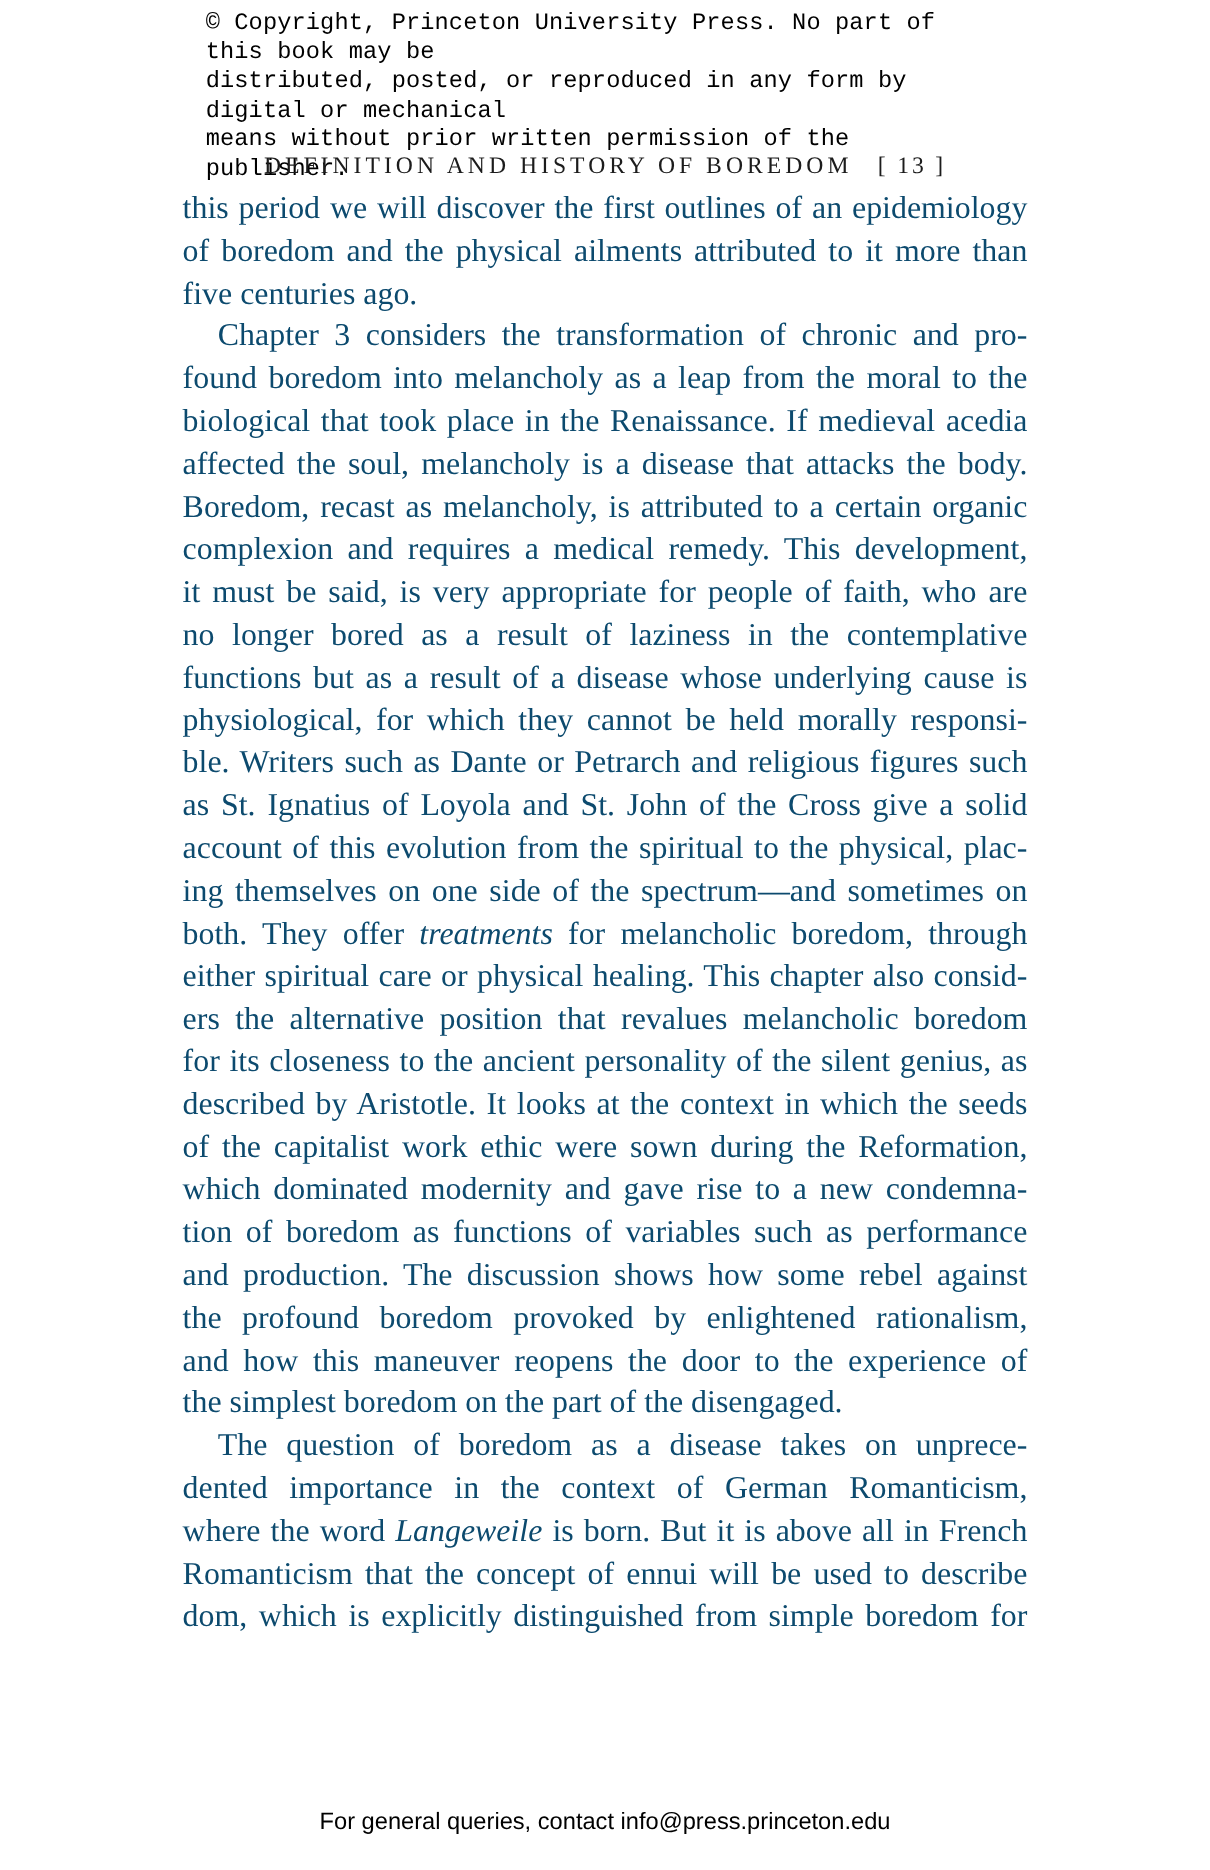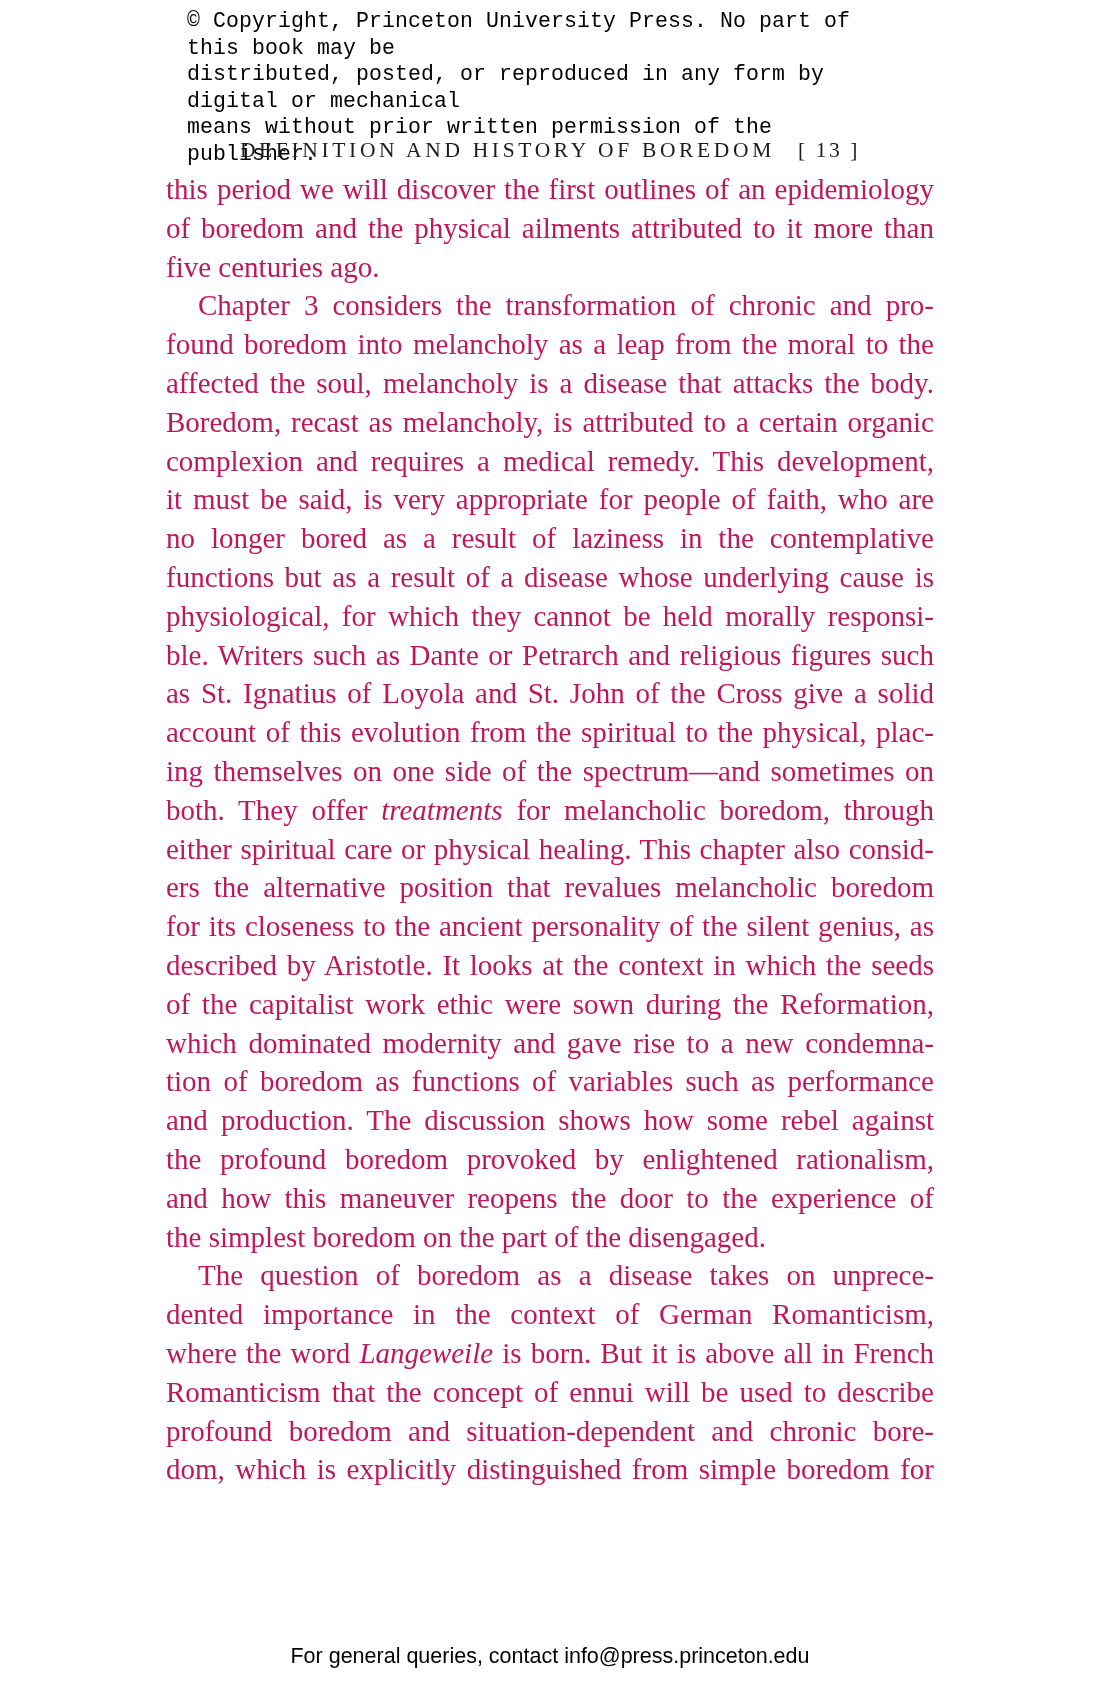--- a/index.html
+++ b/index.html
@@ -40,21 +40,21 @@
     margin-left: 14px;
     letter-spacing: 0.12em;
   }
   .body-text {
     position: absolute;
     left: 166px;
     top: 170px;
     width: 768px;
     font-size: 29px;
     line-height: 38.8px;
-    color: #be185d;
+    color: #0c4a6e;
   }
   .para { margin: 0; }
   .line {
     text-align: justify;
     text-align-last: justify;
   }
   .line.short { text-align-last: left; }
   .line.indent { text-indent: 32px; }
   .footer {
     position: absolute;
@@ -85,20 +85,21 @@
 
   <div class="body-text">
       <div class="para">
         <div class="line"><span>this period we will discover the first outlines of an epidemiology</span></div>
         <div class="line"><span>of boredom and the physical ailments attributed to it more than</span></div>
         <div class="line short"><span>five centuries ago.</span></div>
       </div>
       <div class="para">
         <div class="line indent"><span>Chapter 3 considers the transformation of chronic and pro-</span></div>
         <div class="line"><span>found boredom into melancholy as a leap from the moral to the</span></div>
+        <div class="line"><span>biological that took place in the Renaissance. If medieval acedia</span></div>
         <div class="line"><span>affected the soul, melancholy is a disease that attacks the body.</span></div>
         <div class="line"><span>Boredom, recast as melancholy, is attributed to a certain organic</span></div>
         <div class="line"><span>complexion and requires a medical remedy. This development,</span></div>
         <div class="line"><span>it must be said, is very appropriate for people of faith, who are</span></div>
         <div class="line"><span>no longer bored as a result of laziness in the contemplative</span></div>
         <div class="line"><span>functions but as a result of a disease whose underlying cause is</span></div>
         <div class="line"><span>physiological, for which they cannot be held morally responsi-</span></div>
         <div class="line"><span>ble. Writers such as Dante or Petrarch and religious figures such</span></div>
         <div class="line"><span>as St. Ignatius of Loyola and St. John of the Cross give a solid</span></div>
         <div class="line"><span>account of this evolution from the spiritual to the physical, plac-</span></div>
@@ -114,20 +115,19 @@
         <div class="line"><span>and production. The discussion shows how some rebel against</span></div>
         <div class="line"><span>the profound boredom provoked by enlightened rationalism,</span></div>
         <div class="line"><span>and how this maneuver reopens the door to the experience of</span></div>
         <div class="line short"><span>the simplest boredom on the part of the disengaged.</span></div>
       </div>
       <div class="para">
         <div class="line indent"><span>The question of boredom as a disease takes on unprece-</span></div>
         <div class="line"><span>dented importance in the context of German Romanticism,</span></div>
         <div class="line"><span>where the word </span><i>Langeweile</i><span> is born. But it is above all in French</span></div>
         <div class="line"><span>Romanticism that the concept of ennui will be used to describe</span></div>
-        <div class="line"><span>profound boredom and situation-dependent and chronic bore-</span></div>
         <div class="line"><span>dom, which is explicitly distinguished from simple boredom for</span></div>
       </div>
     </div>
 
   <div class="footer">For general queries, contact info@press.princeton.edu</div>
 
 </div>
 
 </body></html>

